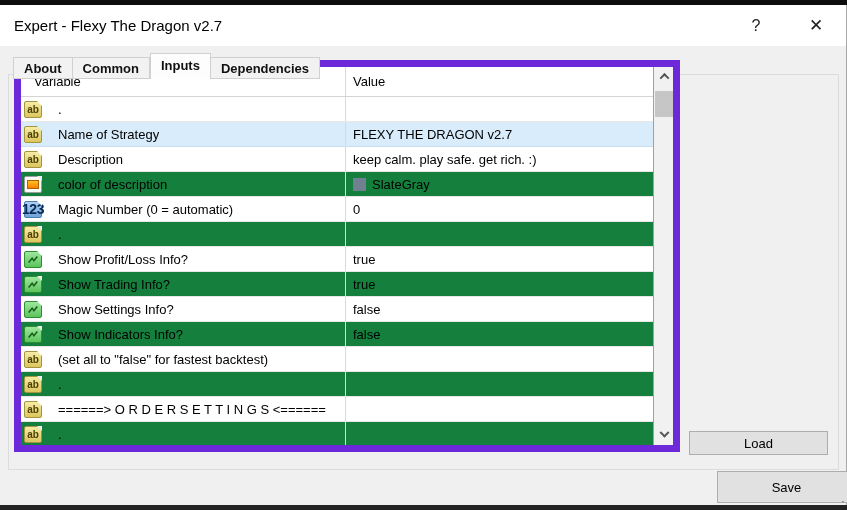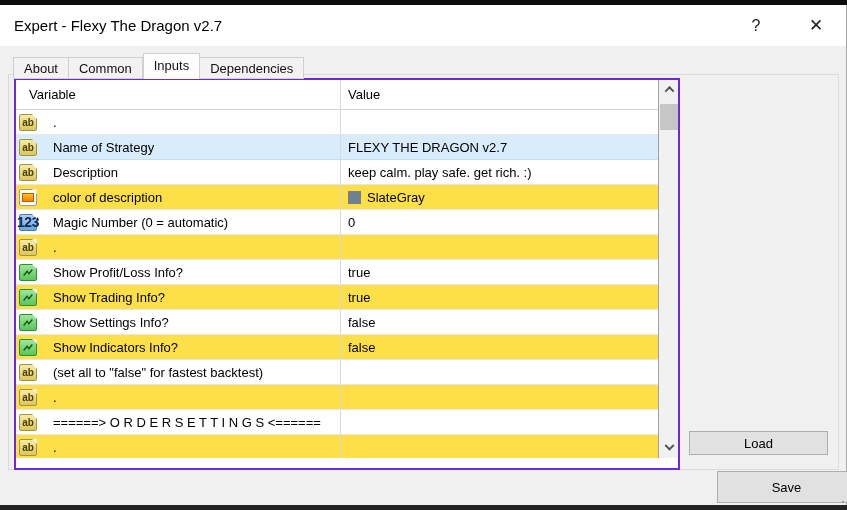--- a/index.html
+++ b/index.html
@@ -13,36 +13,36 @@
   .dialog { position:absolute; left:0; top:5px; width:847px; height:500px; background:#f0f0f0; border-right:1px solid #a8a8a8;padding-left:13px; }
 
   
   .titlebar { position:absolute; left:0; top:0; width:846px; height:41px; background:#ffffff; }
   .title { position:absolute; left:14px; top:0; line-height:41px; font-size:15px; color:#000; white-space:nowrap; }
   .cap-btn { position:absolute; top:0; width:40px; height:41px; line-height:41px; text-align:center; font-size:16px; color:#222; cursor:default; }
   .cap-help { left:736px; }
   .cap-close { left:796px; font-size:17px; }
 
   
-  .tabs { position:absolute; left:13px; top:45px; height:29px; display:flex; align-items:flex-end; z-index:3; }
+  .tabs { position:absolute; left:13px; top:45px; height:29px; display:flex; align-items:flex-end; z-index:3;font-weight:bold; }
   .tab { height:22px; padding:0 10px; background:#f2f2f2; border:1px solid #d0d0d0; border-left:none; font-size:13px; line-height:21px; color:#111; white-space:nowrap; }
   .tab:first-child { border-left:1px solid #d0d0d0; }
   .tab.active { height:26px; line-height:24px; background:#fdfdfd; border:1px solid #d0d0d0; border-bottom:none; position:relative; z-index:4; }
   .tabpage { position:absolute; left:8px; top:69px; width:831px; height:396px; background:#f0f0f0; border:1px solid #dcdcdc; }
 
   
-  .ptable { position:absolute; left:14px; top:73px; width:666px; height:392px; background:#ffffff; border:2px solid #6d28d9; z-index:2; }
+  .ptable { position:absolute; left:14px; top:55px; width:666px; height:392px; background:#ffffff; border:7px solid #6d28d9; z-index:2; }
   .thead { height:30px; display:flex; border-bottom:1px solid #d4d4d4; background:#fff; }
   .thead .cell-var, .thead .cell-val { display:flex; align-items:center; font-size:13px; color:#000; }
   .cell-var { width:325px; border-right:1px solid #d9d9d9; padding-left:13px; display:flex; align-items:center; overflow:hidden; }
   .cell-val { flex:1; padding-left:7px; display:flex; align-items:center; overflow:hidden; }
   .tbody { position:absolute; left:0; top:30px; width:644px; height:348px; overflow:hidden; }
   .trow { height:25px; display:flex; border-bottom:1px solid #e7e7e7; background:#fff; font-size:13px; color:#000; }
   .trow .cell-var { padding-left:3px; }
-  .trow.alt { background:#fde047; }
+  .trow.alt { background:#15803d; }
   .trow.selected { background:#d9ecfb; border-bottom:1px solid #c8dff1; }
   .vlabel { white-space:nowrap; overflow:hidden; }
   .vvalue { white-space:nowrap; overflow:hidden; }
 
   
   .picon { width:18px; height:17px; margin-right:16px; flex:0 0 18px; border-radius:2px; position:relative;
            display:flex; align-items:center; justify-content:center; font-weight:bold; }
   .picon::after { content:""; position:absolute; top:-1px; right:-1px; width:0; height:0;
                   border-top:5px solid #fff; border-left:5px solid transparent; }
   .trow.alt .picon::after { border-top-color:#ededed; }

